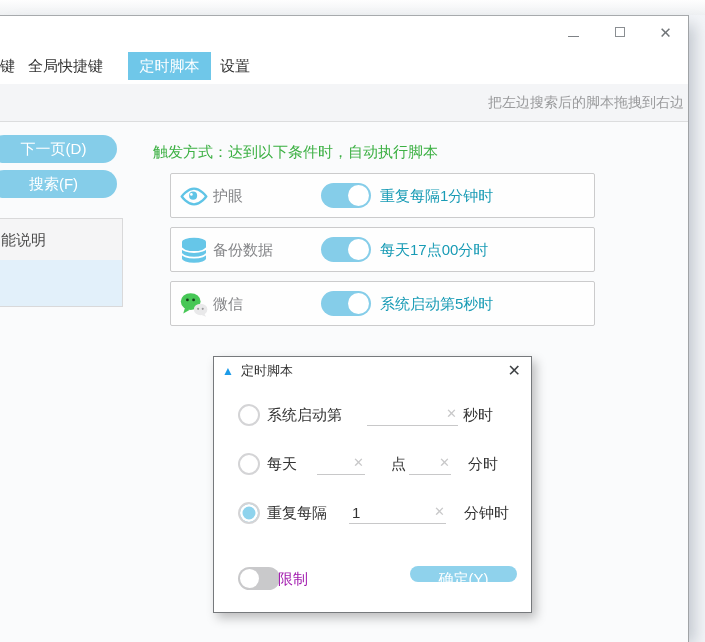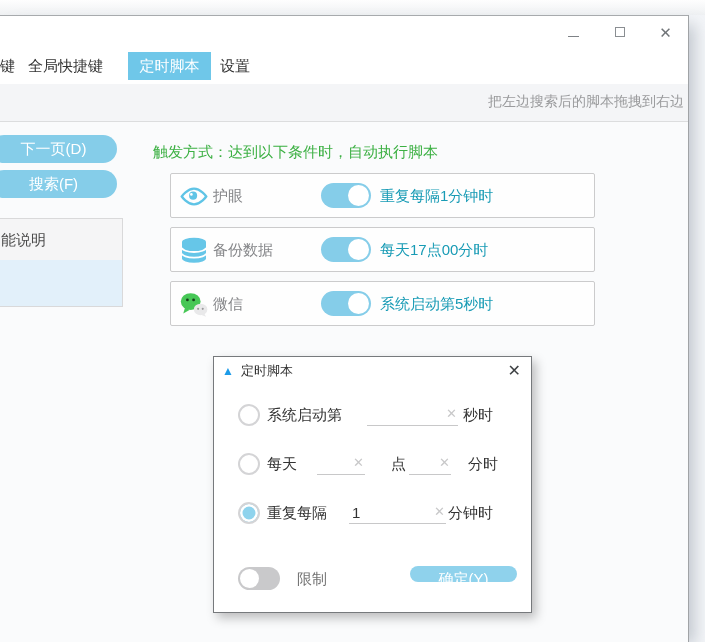--- a/index.html
+++ b/index.html
@@ -21,21 +21,21 @@
 
   
   .tab { position:absolute; top:36px; height:28px; line-height:28px; font-size:15px; color:#333; white-space:nowrap; }
   .tab.partial { left:0; }
   .tab.t2 { left:28px; }
   .tab.t3 { left:128px; width:83px; text-align:center; background:var(--tab-active); color:#FFF; }
   .tab.t4 { left:220px; }
 
   
   .subheader { position:absolute; left:0; top:68px; width:688px; height:38px; background:#F4F5F7;
-    border-bottom:1px solid #DCDDDE;font-family:Liberation Mono, monospace; }
+    border-bottom:1px solid #DCDDDE; }
   .hint { position:absolute; right:4px; top:0; height:37px; line-height:37px; font-size:14px; color:#9A9B9D; }
 
   
   .content { position:absolute; left:0; top:106px; width:688px; height:521px; background:#FAFBFC; }
 
   
   .side-btn { position:absolute; left:-10px; width:127px; height:28px; border-radius:14px;
     background:var(--accent); color:#FFF; font-size:15px; text-align:center; line-height:28px; cursor:default; }
   .side-btn.b1 { top:119px; }
   .side-btn.b2 { top:154px; }
@@ -70,27 +70,27 @@
   .radio.checked { background:#8ED3ED; box-shadow:inset 0 0 0 2.5px #FFF; }
   .dlg-text { font-size:15px; color:#333; white-space:nowrap; }
   .dlg-text.pfx { margin-left:7px; }
   .uline { position:relative; height:22px; border-bottom:1px solid #C8C8C9; flex:none; }
   .uline .val { position:absolute; left:3px; top:2px; font-size:15px; color:#333; }
   .uline .clear { position:absolute; right:1px; top:2px; font-size:13px; color:#C8C8C9; cursor:default; }
   .u-w91 { width:91px; margin-left:25px; }
   .u-w48 { width:48px; margin-left:20px; }
   .u-w42 { width:42px; margin-left:3px; }
   .u-w97 { width:97px; margin-left:22px; }
-  .sfx1 { margin-left:5px; } .mid2 { margin-left:26px; } .sfx2 { margin-left:17px; } .sfx3 { margin-left:2px; }
+  .sfx1 { margin-left:5px; } .mid2 { margin-left:26px; } .sfx2 { margin-left:17px; } .sfx3 { margin-left:18px; }
   .dlg-bottom { position:absolute; left:24px; top:209px; width:271px; height:26px; }
   .switch.small { position:absolute; left:0; top:1px; width:42px; height:23px; border-radius:12px; }
   .switch.small::after { width:19px; height:19px; top:2px; }
   .switch.off { background:#C9C9CB; }
   .switch.off::after { left:2px; right:auto; }
-  .limit-label { position:absolute; left:59px; top:0; height:26px; line-height:26px; font-size:15px; color:#737373; }
+  .limit-label { position:absolute; left:40px; top:0; height:26px; line-height:26px; font-size:15px; color:#a21caf; }
   .ok-btn { position:absolute; left:172px; top:0; width:107px; height:16px; border-radius:13px;
     background:var(--ok-button); color:#FFF; font-size:15px; text-align:center; line-height:26px; cursor:default; }
 </style>
 </head>
 <body>
 
 <div class="screen">
   <div class="top-outside"></div>
 
   <div class="app-window">

